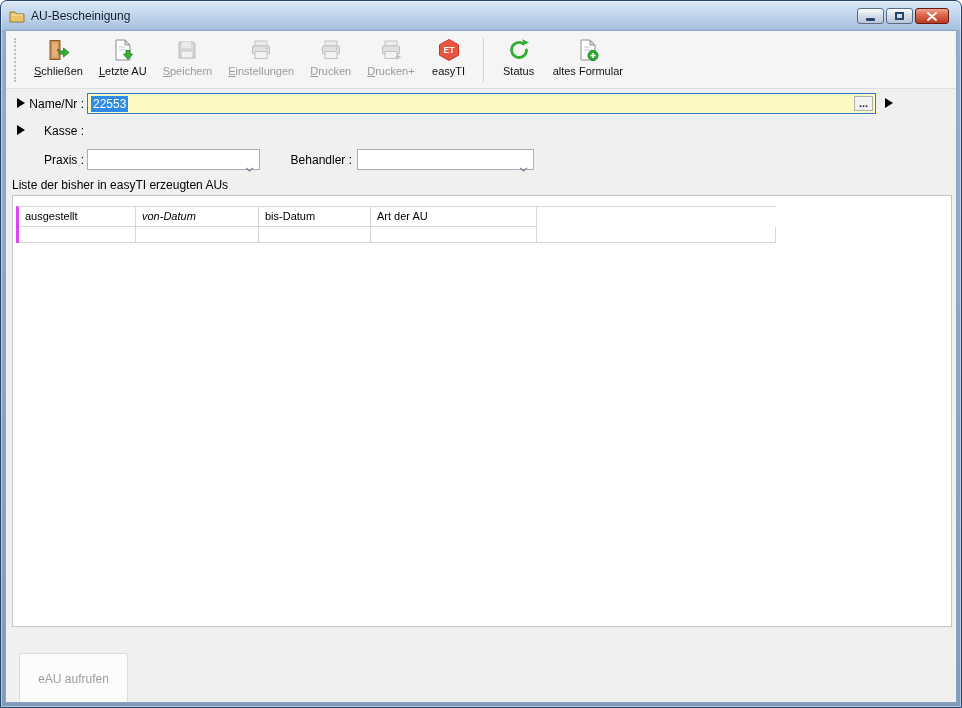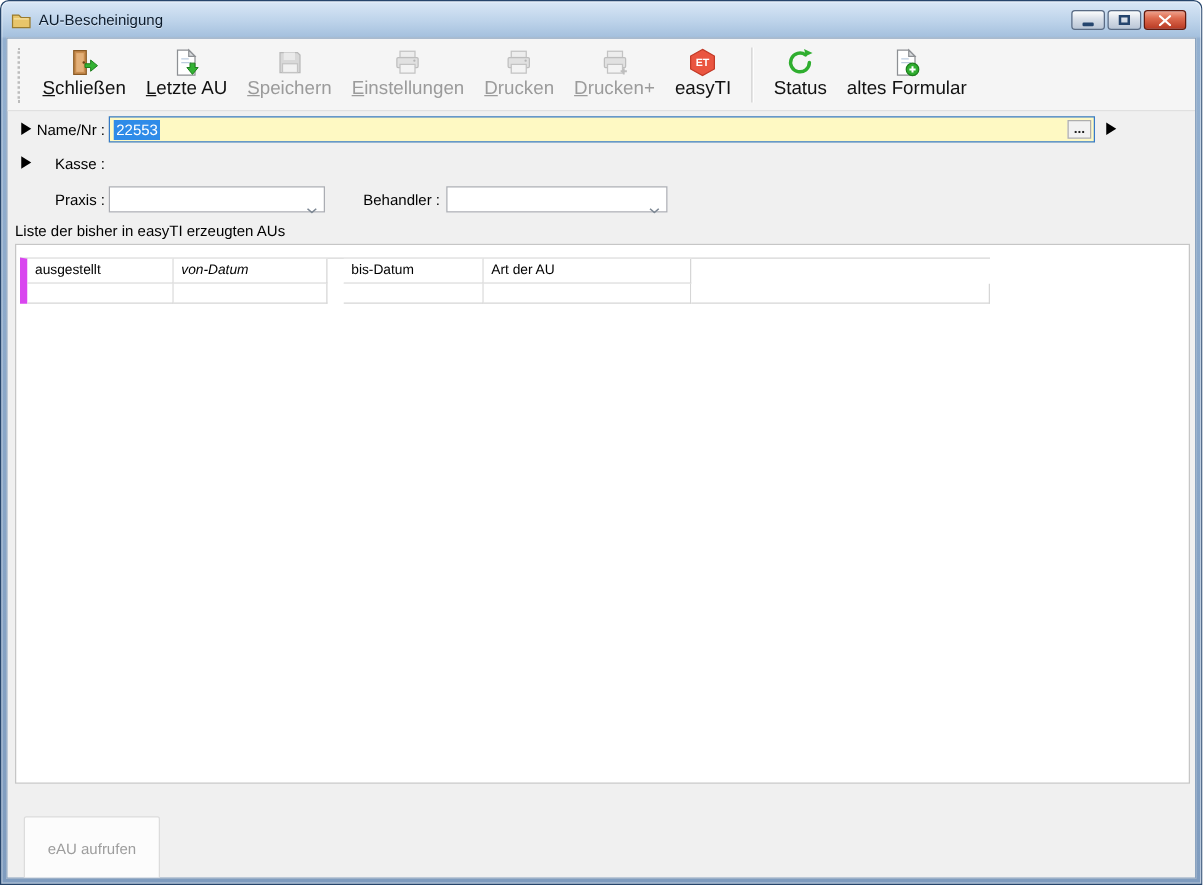--- a/index.html
+++ b/index.html
@@ -24,45 +24,45 @@
   .glyph-max{width:9px;height:8px;border:2px solid #25456e;}
 
   .client{position:relative;width:952px;height:673px;background:#f0f0f0;border:1px solid #8aa3bf;overflow:hidden;}
 
   
   .toolbar{position:absolute;left:0;top:0;width:100%;height:58px;background:#f5f5f5;border-bottom:1px solid #e0e0e0;display:flex;align-items:center;padding:2px 0 2px 6px;}
   .grip{width:4px;height:44px;border-left:2px dotted #bcbcbc;margin:0 8px 0 2px;}
   .tbtn{display:flex;flex-direction:column;align-items:center;justify-content:flex-start;gap:3px;
         min-width:52px;height:52px;padding:3px 7px 2px;background:transparent;border:1px solid transparent;border-radius:3px;cursor:default;}
   .ticon{width:24px;height:24px;display:block;}
-  .tlabel{font-size:15px;color:#111;white-space:nowrap;line-height:12px;}
+  .tlabel{font-size:11px;color:#111;white-space:nowrap;line-height:12px;}
   .tbtn.disabled .tlabel{color:#9b9b9b;}
   .tbtn.disabled .ticon{opacity:.55;filter:grayscale(1);}
   .tsep{width:2px;height:44px;border-left:1px solid #cfcfcf;border-right:1px solid #fff;margin:0 8px;}
 
   
   .tri{width:0;height:0;border-top:5px solid transparent;border-bottom:5px solid transparent;border-left:8px solid #000;position:absolute;}
   .flabel{position:absolute;font-size:12px;color:#000;text-align:right;}
 
   .name-input{position:absolute;left:81px;top:62px;width:789px;height:21px;background:#fef9c3;border:1px solid #3579c8;display:flex;align-items:center;padding:0 24px 0 3px;}
   .sel-text{font-size:12px;background:#2e8be8;color:#fff;padding:0 2px;line-height:16px;}
   .browse-btn{position:absolute;right:2px;top:2px;width:19px;height:15px;background:#f2f2f2;border:1px solid #aeaeae;font-size:11px;font-weight:bold;line-height:9px;text-align:center;color:#222;padding:0;cursor:default;}
 
   .combo{position:absolute;height:21px;background:#fff;border:1px solid #abadb3;display:flex;align-items:center;padding:0 20px 0 4px;}
   .combo .val{font-size:12px;color:#000;}
   .combo .chev{position:absolute;right:5px;top:8px;}
 
   .group-label{position:absolute;left:6px;top:147px;font-size:12px;color:#000;}
   .panel{position:absolute;left:6px;top:164px;width:940px;height:432px;background:#fff;border:1px solid #c6c6c6;}
-  .grid{position:absolute;left:3px;top:10px;border-top:1px solid #d6d6d6;border-left:6px solid #d946ef;}
+  .grid{position:absolute;left:3px;top:10px;border-top:1px solid #d6d6d6;border-left:3px solid #d946ef;}
   .grow{display:flex;}
   .gcell{border-right:1px solid #d6d6d6;border-bottom:1px solid #d6d6d6;background:#fff;font-size:11px;color:#000;padding:0 0 0 6px;overflow:hidden;white-space:nowrap;}
   .ghead .gcell{height:20px;line-height:19px;}
   .gempty .gcell{height:16px;}
-  .c1{width:117px;}.c2{width:123px;font-style:italic;}.c3{width:112px;margin-left:13px;}.c4{width:166px;}.c5{width:239px;}
+  .c1{width:117px;}.c2{width:123px;font-style:italic;}.c3{width:112px;}.c4{width:166px;}.c5{width:239px;}
 
   .eau-btn{position:absolute;left:13px;top:622px;width:109px;height:51px;background:#fcfcfc;border:1px solid #dcdcdc;border-radius:2px;font-size:12px;color:#9d9d9d;font-family:"Liberation Sans",sans-serif;cursor:default;}
 </style>
 </head>
 <body>
 
 <div class="window">
 
   <div class="titlebar">
     <span class="app-icon">

